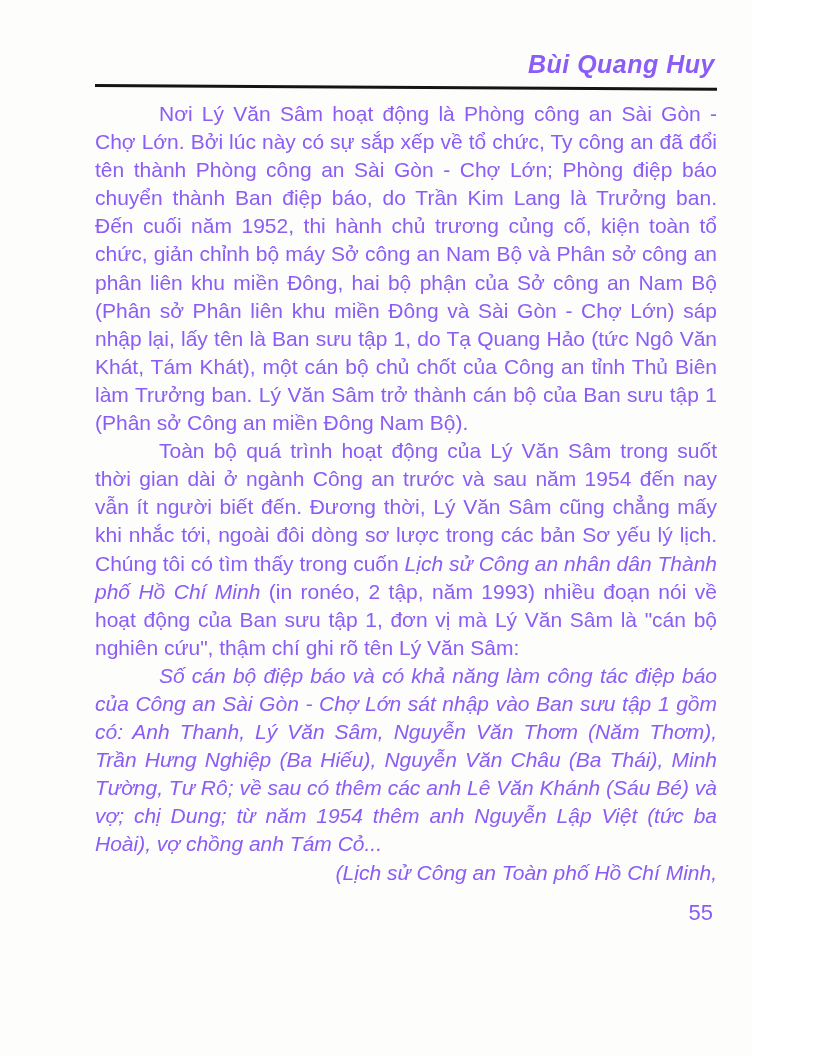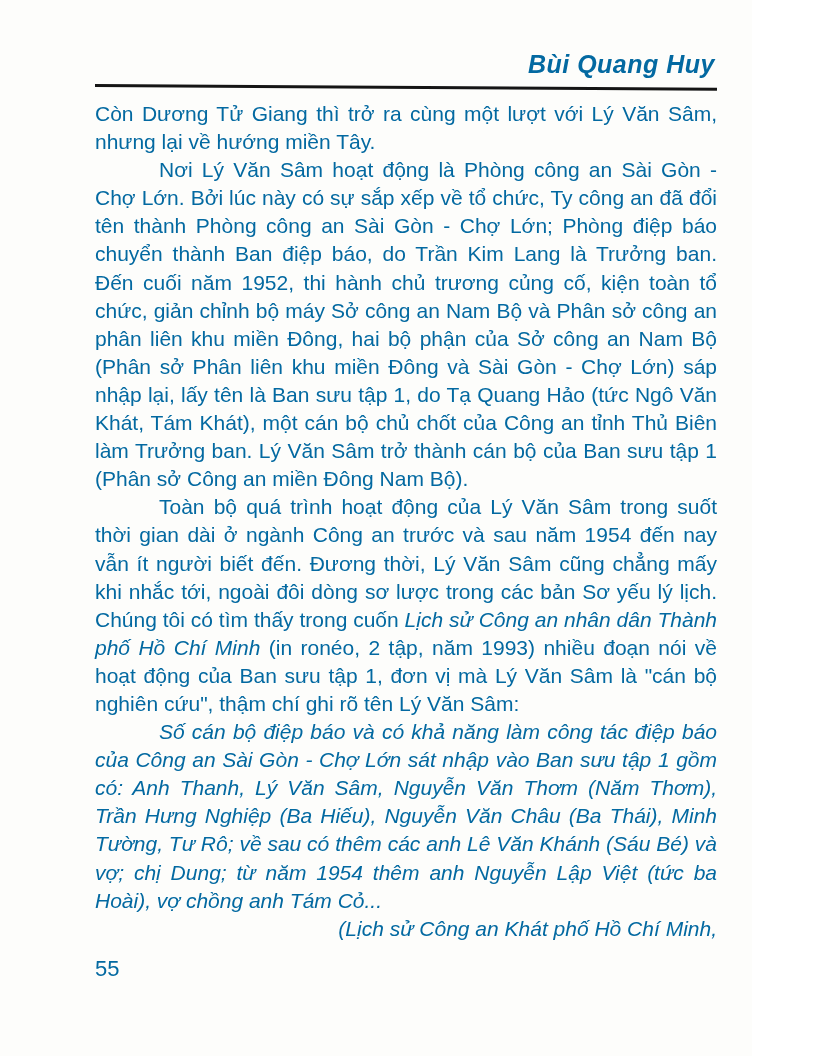--- a/index.html
+++ b/index.html
@@ -6,21 +6,21 @@
     margin: 0;
     padding: 0;
     background: #ffffff;
   }
   .sheet {
     position: relative;
     width: 752px;
     height: 1056px;
     background: #fdfdfb;
     font-family: "Liberation Sans", sans-serif;
-    color: #0369a1;
+    color: #8b5cf6;
     overflow: hidden;
   }
   .content {
     position: absolute;
     left: 95px;
     top: 50px;
     width: 622px;
   }
   .running-head {
     text-align: right;
@@ -52,49 +52,48 @@
   }
   .italic {
     font-style: italic;
   }
   .citation {
     text-align: right;
     font-size: 21px;
     line-height: 28.1px;
   }
   .page-number {
-    text-align: left;
+    text-align: right;
     font-size: 22px;
     margin-top: 12px;
     padding-right: 4px;
   }
 </style>
 </head>
 <body>
 
 <div class="sheet">
   <div class="content">
 
     <div class="running-head">
       <span>Bùi Quang Huy</span>
     </div>
 
     <div class="header-rule"></div>
 
     <div class="body-text">
 
-      <p>Còn Dương Tử Giang thì trở ra cùng một lượt với Lý Văn Sâm, nhưng lại về hướng miền Tây.</p>
 
       <p class="indent">Nơi Lý Văn Sâm hoạt động là Phòng công an Sài Gòn - Chợ Lớn. Bởi lúc này có sự sắp xếp về tổ chức, Ty công an đã đổi tên thành Phòng công an Sài Gòn - Chợ Lớn; Phòng điệp báo chuyển thành Ban điệp báo, do Trần Kim Lang là Trưởng ban. Đến cuối năm 1952, thi hành chủ trương củng cố, kiện toàn tổ chức, giản chỉnh bộ máy Sở công an Nam Bộ và Phân sở công an phân liên khu miền Đông, hai bộ phận của Sở công an Nam Bộ (Phân sở Phân liên khu miền Đông và Sài Gòn - Chợ Lớn) sáp nhập lại, lấy tên là Ban sưu tập 1, do Tạ Quang Hảo (tức Ngô Văn Khát, Tám Khát), một cán bộ chủ chốt của Công an tỉnh Thủ Biên làm Trưởng ban. Lý Văn Sâm trở thành cán bộ của Ban sưu tập 1 (Phân sở Công an miền Đông Nam Bộ).</p>
 
       <p class="indent"><span>Toàn bộ quá trình hoạt động của Lý Văn Sâm trong suốt thời gian dài ở ngành Công an trước và sau năm 1954 đến nay vẫn ít người biết đến. Đương thời, Lý Văn Sâm cũng chẳng mấy khi nhắc tới, ngoài đôi dòng sơ lược trong các bản Sơ yếu lý lịch. Chúng tôi có tìm thấy trong cuốn </span><span class="italic">Lịch sử Công an nhân dân Thành phố Hồ Chí Minh</span><span> (in ronéo, 2 tập, năm 1993) nhiều đoạn nói về hoạt động của Ban sưu tập 1, đơn vị mà Lý Văn Sâm là "cán bộ nghiên cứu", thậm chí ghi rõ tên Lý Văn Sâm:</span></p>
 
       <p class="indent italic">Số cán bộ điệp báo và có khả năng làm công tác điệp báo của Công an Sài Gòn - Chợ Lớn sát nhập vào Ban sưu tập 1 gồm có: Anh Thanh, Lý Văn Sâm, Nguyễn Văn Thơm (Năm Thơm), Trần Hưng Nghiệp (Ba Hiếu), Nguyễn Văn Châu (Ba Thái), Minh Tường, Tư Rô; về sau có thêm các anh Lê Văn Khánh (Sáu Bé) và vợ; chị Dung; từ năm 1954 thêm anh Nguyễn Lập Việt (tức ba Hoài), vợ chồng anh Tám Cỏ...</p>
 
       <div class="citation">
-        <div class="italic">(Lịch sử Công an Khát phố Hồ Chí Minh,</div>
+        <div class="italic">(Lịch sử Công an Toàn phố Hồ Chí Minh,</div>
       </div>
 
       <div class="page-number">55</div>
     </div>
 
   </div>
 </div>
 
 </body></html>

